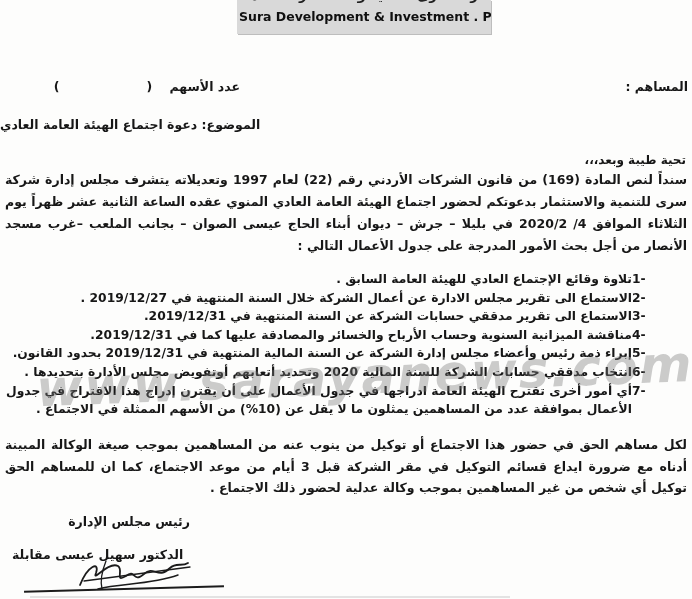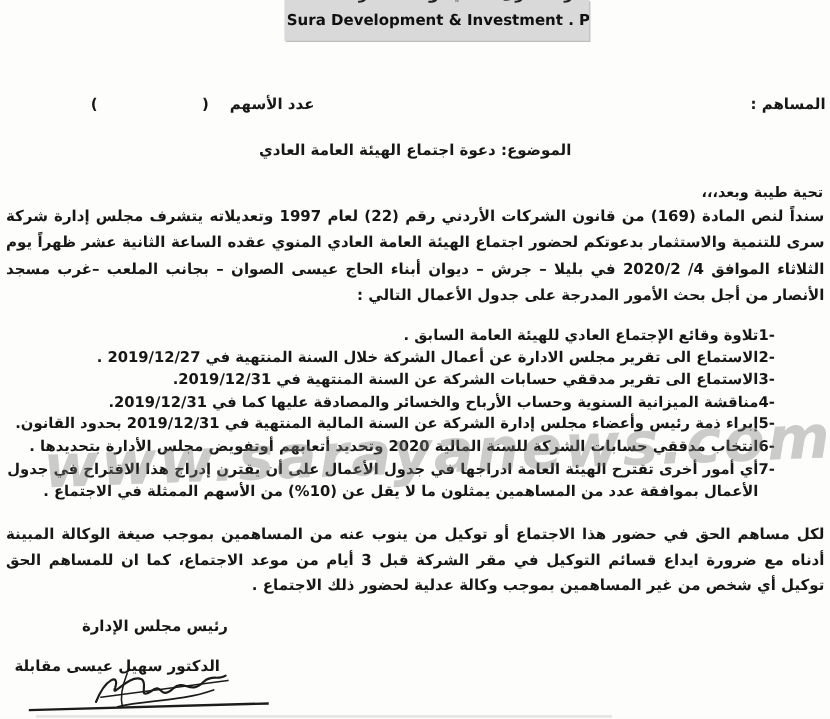--- a/index.html
+++ b/index.html
@@ -19,23 +19,23 @@
   .lh-arabic{
     position:absolute;top:-12px;left:0;right:0;text-align:center;
     font-size:13px;white-space:nowrap;direction:rtl;color:#222;
   }
   .lh-english{
     position:absolute;top:9px;left:2px;right:2px;text-align:center;
     font-size:12.5px;color:#101010;white-space:nowrap;
   }
   
   .shareholder{position:absolute;top:79px;right:4px;font-size:12.5px;direction:rtl;white-space:nowrap;}
-  .shares{position:absolute;top:79px;right:430px;font-size:12.5px;direction:rtl;white-space:nowrap;}
+  .shares{position:absolute;top:79px;right:452px;font-size:12.5px;direction:rtl;white-space:nowrap;}
   
-  .subject{position:absolute;top:117px;left:0;right:0;text-align:center;font-size:12.5px;direction:rtl;}
+  .subject{position:absolute;top:117px;left:0;right:0;text-align:left;font-size:12.5px;direction:rtl;}
   .greeting{position:absolute;top:153px;right:6px;font-size:12px;direction:rtl;}
   
   .intro{
     position:absolute;top:169px;left:5px;right:5px;
     direction:rtl;text-align:justify;font-size:12.5px;line-height:22px;
   }
   .agenda{
     position:absolute;top:270px;left:6px;right:34px;margin:0;padding:0;
     list-style:none;direction:rtl;font-size:12.3px;
   }

